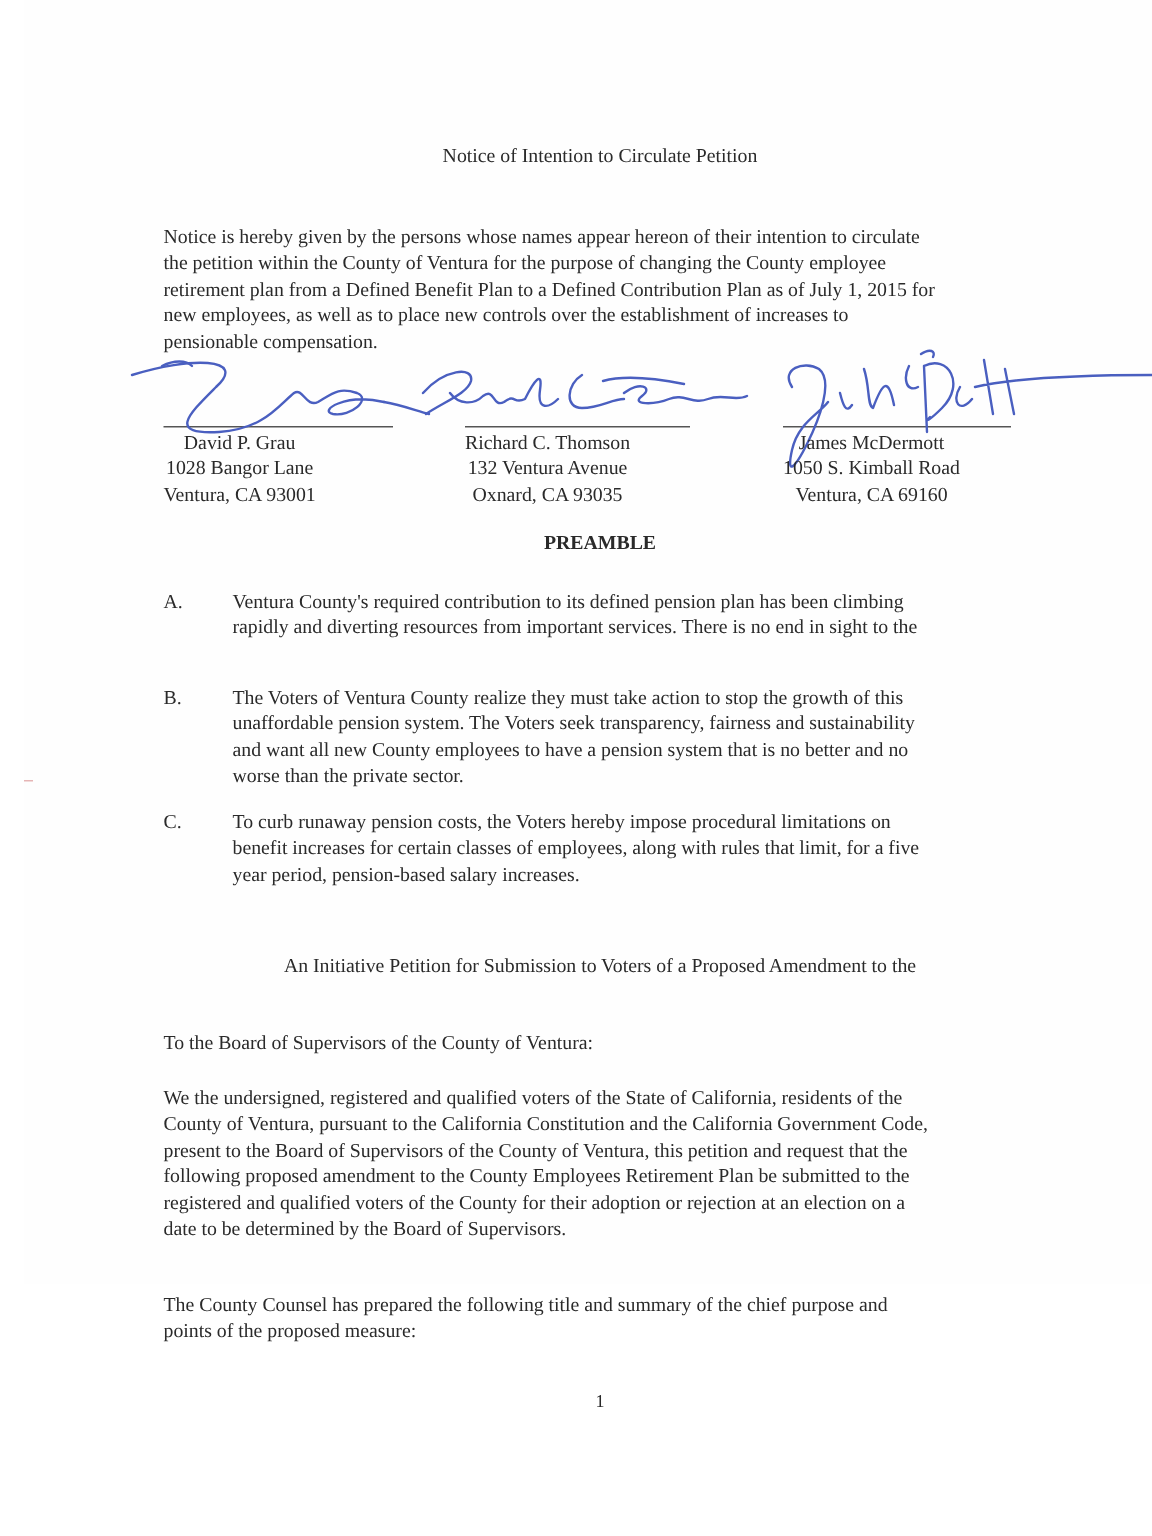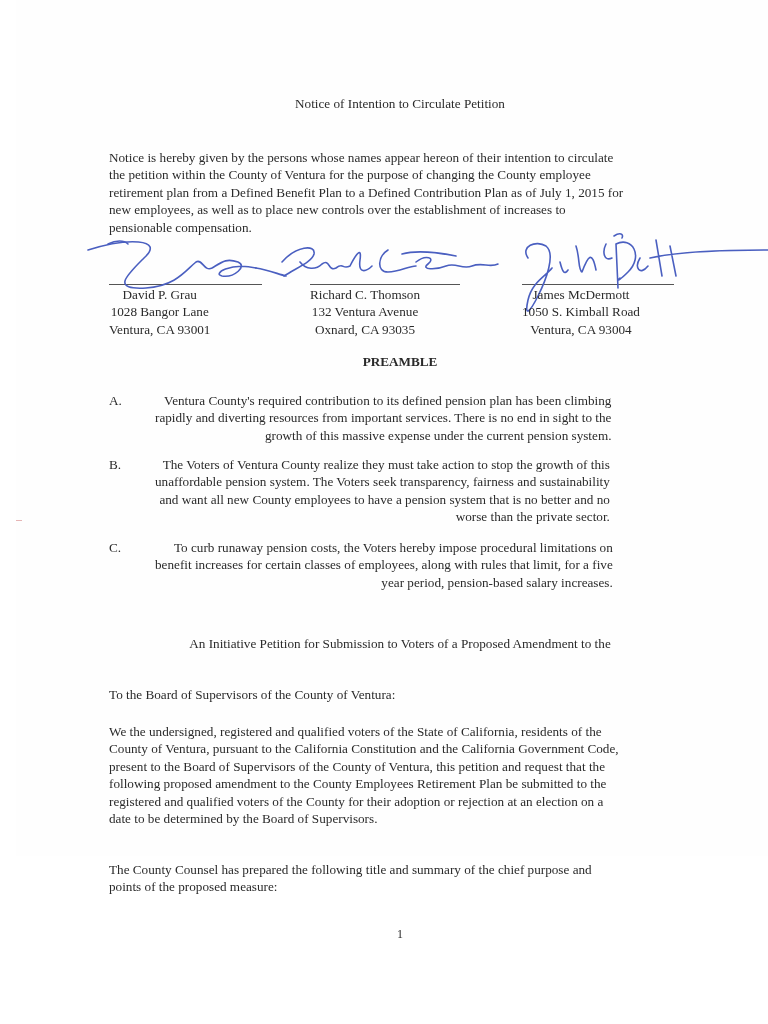--- a/index.html
+++ b/index.html
@@ -83,21 +83,21 @@
     }
     .item .letter {
       position: absolute;
       left: 0; top: 0;
     }
     .item .text {
       position: absolute;
       left: 46px; top: 0;
       white-space: nowrap;
     }
-    .item .text span { display: block; text-align: right; }
+    .item .text span { display: block; }
     .petition-title {
       position: absolute;
       left: 0; width: 768px;
       top: 635px;
       text-align: center;
     }
     .petition-title span { display: block; }
     .para {
       position: absolute;
       left: 93px;
@@ -153,31 +153,30 @@
     <span>Ventura, CA  93001</span>
   </div>
   <div class="signer" style="left:294px;">
     <span>Richard C. Thomson</span>
     <span>132 Ventura Avenue</span>
     <span>Oxnard, CA  93035</span>
   </div>
   <div class="signer" style="left:506px;">
     <span>James McDermott</span>
     <span>1050 S. Kimball Road</span>
-    <span>Ventura, CA  93004</span>
+    <span>Ventura, CA  69160</span>
   </div>
 
   <div class="preamble-heading">PREAMBLE</div>
 
   <div class="item" style="top:392px;">
     <span class="letter">A.</span>
     <div class="text">
       <span>Ventura County's required contribution to its defined pension plan has been climbing</span>
       <span>rapidly and diverting resources from important services.  There is no end in sight to the</span>
-      <span>growth of this massive expense under the current pension system.</span>
     </div>
   </div>
 
   <div class="item" style="top:456px;">
     <span class="letter">B.</span>
     <div class="text">
       <span>The Voters of Ventura County realize they must take action to stop the growth of this</span>
       <span>unaffordable pension system.  The Voters seek transparency, fairness and sustainability</span>
       <span>and want all new County employees to have a pension system that is no better and no</span>
       <span>worse than the private sector.</span>

